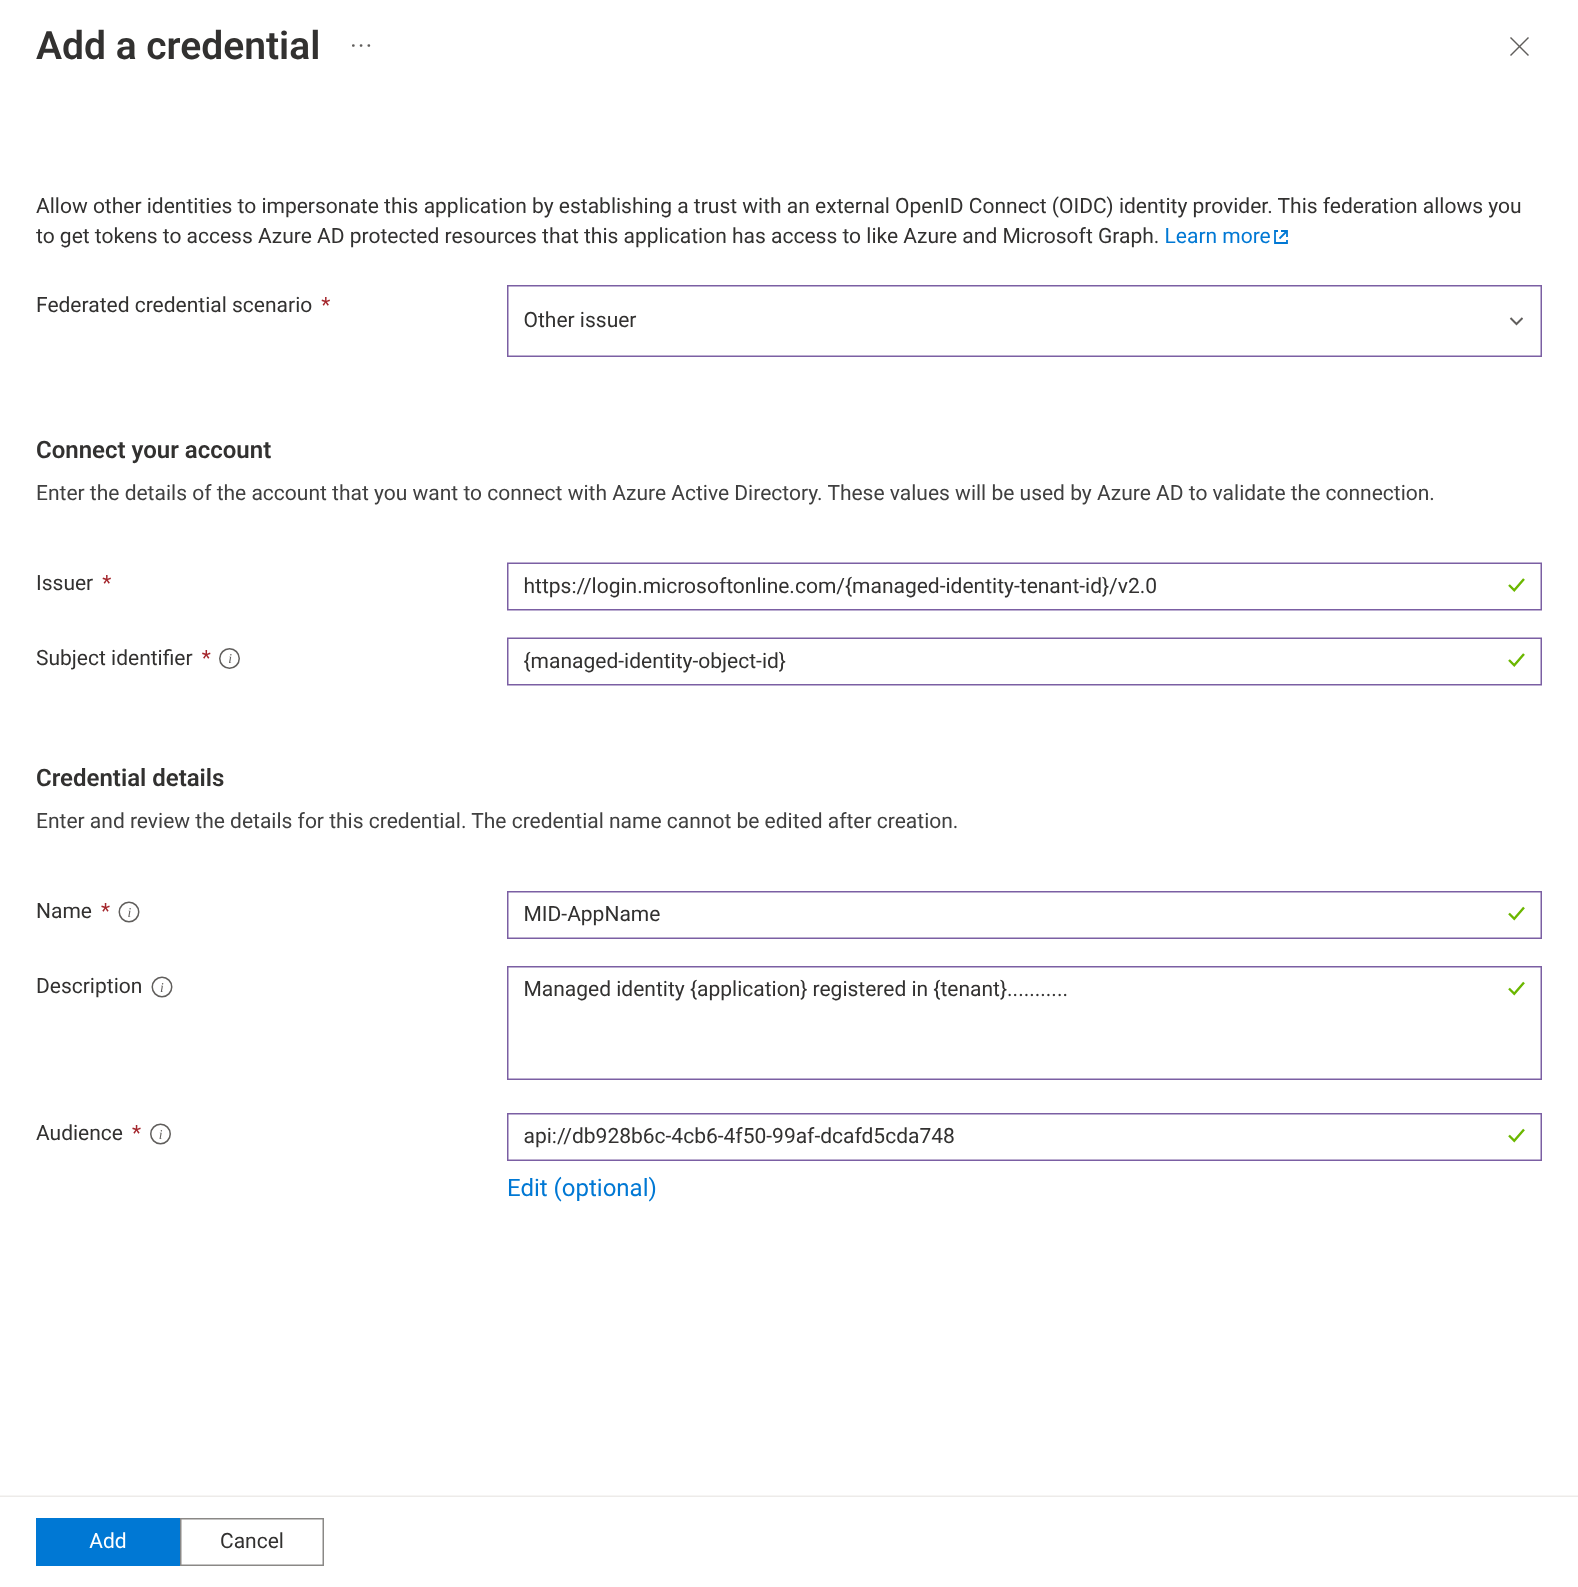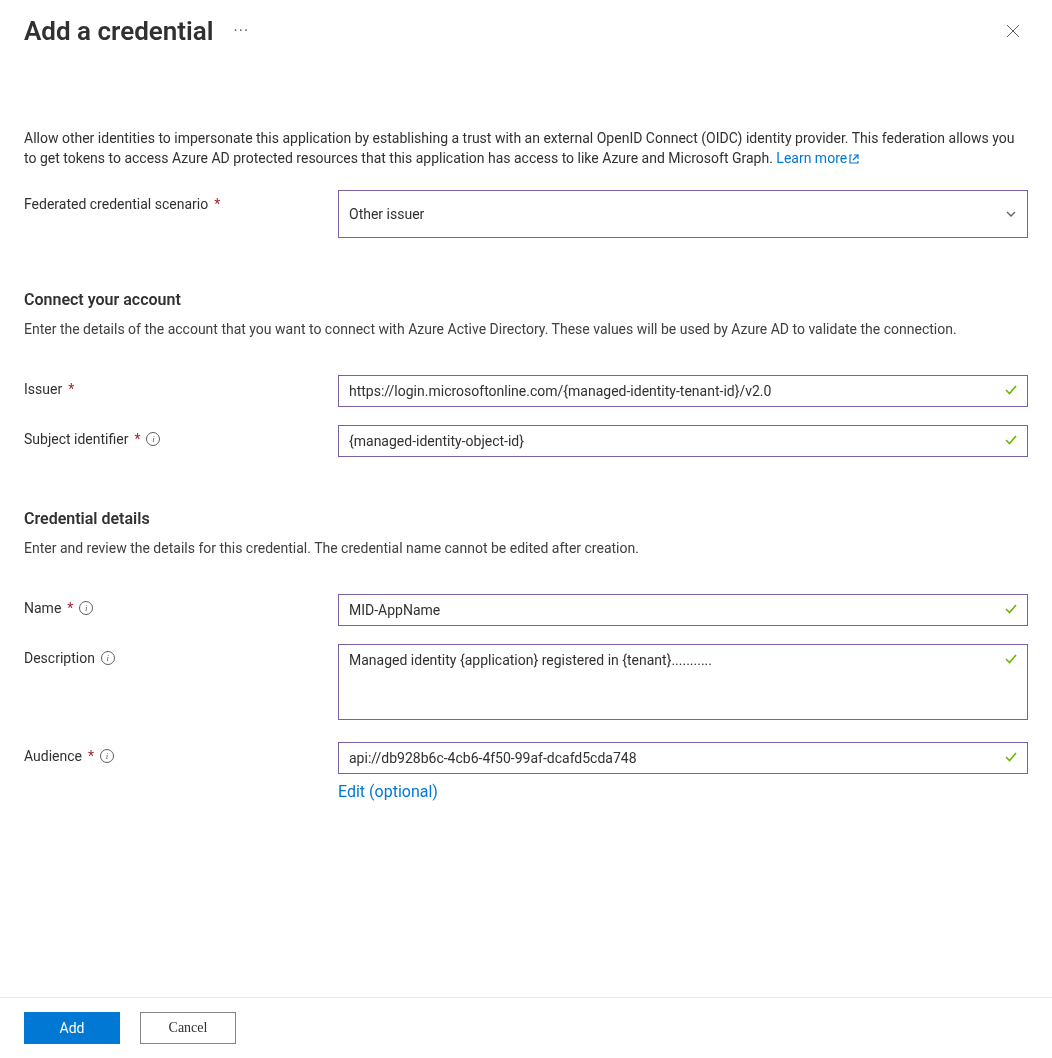--- a/index.html
+++ b/index.html
@@ -106,33 +106,33 @@
     font-size:16px;
     margin-top:8px;
     cursor:pointer;
   }
   .footer {
     position:absolute;
     bottom:0; left:0; right:0;
     border-top:1px solid #edebe9;
     padding: 14px 24px;
     display:flex;
-    gap:20px;
+    gap:0;
   }
   .btn {
     min-width: 96px;
     height: 32px;
     font-size:14px;
     display:inline-flex;
     align-items:center; justify-content:center;
     cursor:pointer;
     padding: 0 16px;
   }
   .btn.primary { background:#0078d4; color:#fff; border:1px solid #0078d4; }
-  .btn.secondary { background:#fff; color:#323130; border:1px solid #8a8886;font-family:Liberation Serif, serif; }
+  .btn.secondary { background:#fff; color:#323130; border:1px solid #8a8886; }
 
   
   .bordered { border-color:#7b5fa3 !important; }
 
 </style>
 </head>
 <body>
 
 <div class="header">
   <div class="title-row">

